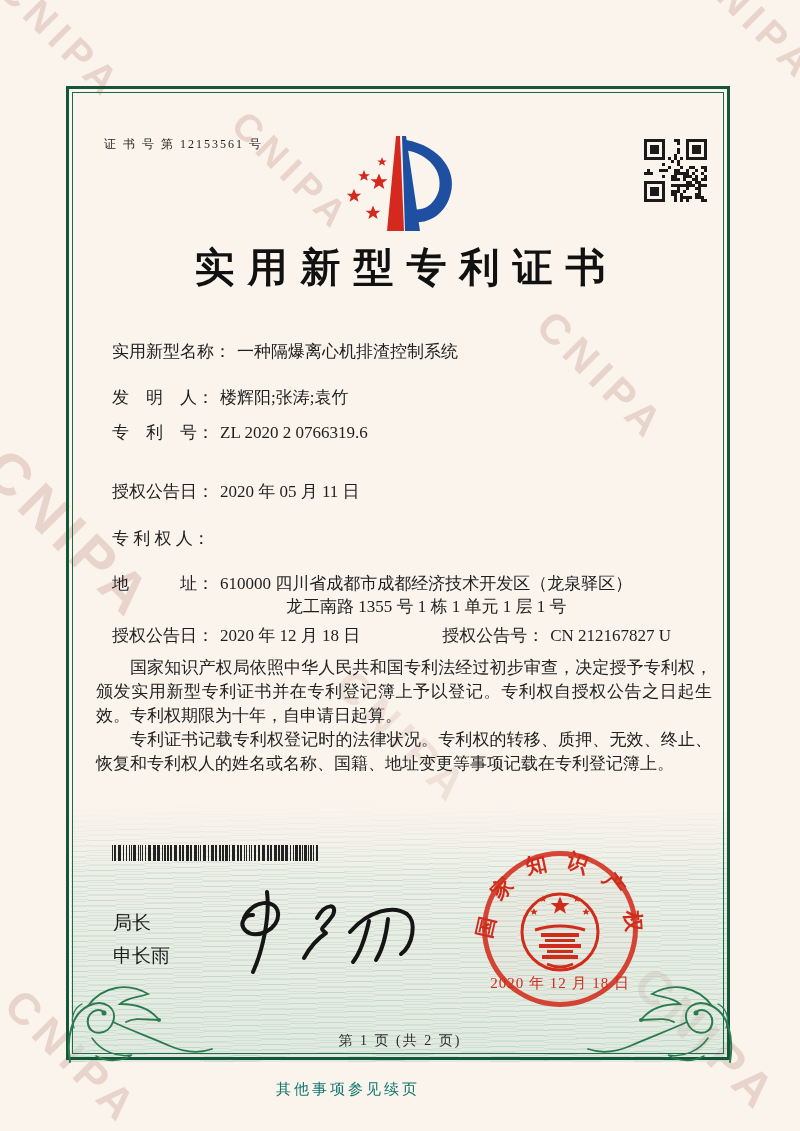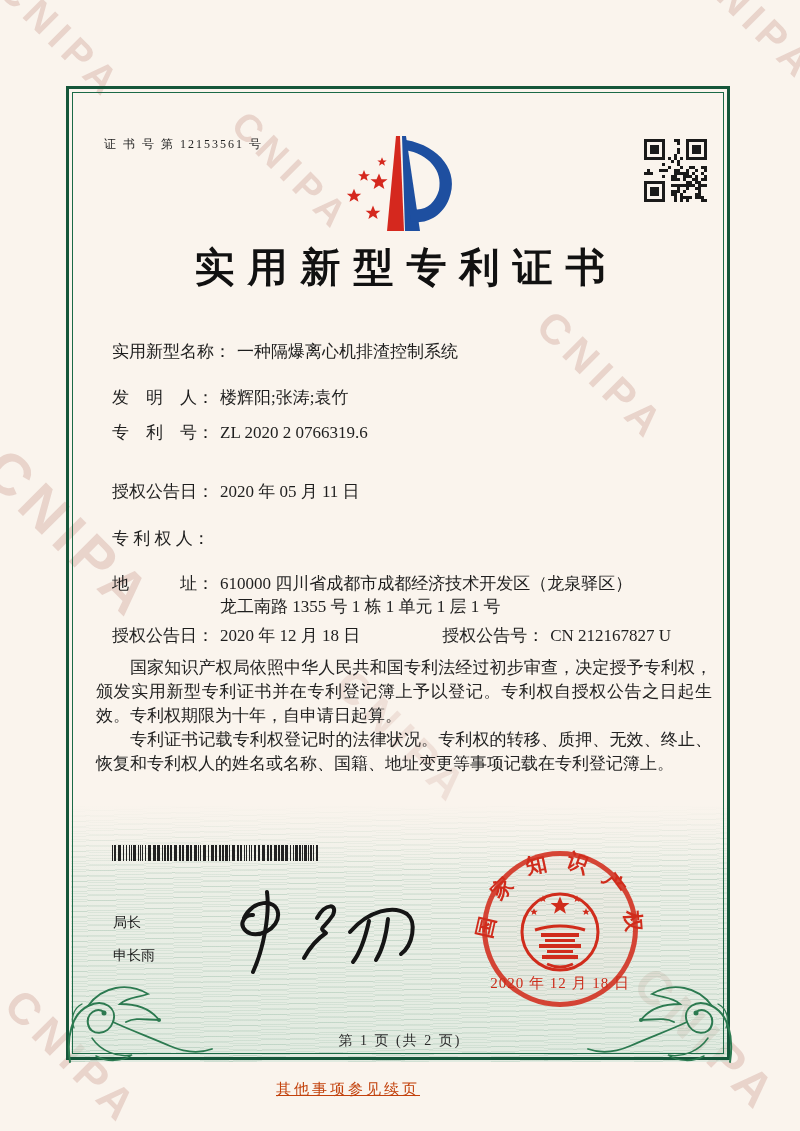--- a/index.html
+++ b/index.html
@@ -33,47 +33,47 @@
   
   .cert-no{position:absolute;left:104px;top:136px;z-index:3;font-size:12px;
       letter-spacing:2px;color:#1f1f1f;}
   .title{position:absolute;left:0;top:240px;width:800px;z-index:3;text-align:center;
       font-size:40px;font-weight:bold;letter-spacing:13px;text-indent:13px;color:#111;}
 
   .field-row{position:absolute;left:112px;z-index:3;display:flex;font-size:17px;
       color:#1e1e1e;line-height:23px;white-space:nowrap;}
   .field-label{flex:none;}
   .field-value{margin-left:6px;}
-  .addr-lines{margin-left:6px;white-space:normal;}
+  .addr-lines{margin-left:6px;white-space:normal;text-align:center;}
   .grant-pair2{margin-left:82px;display:flex;}
 
   .paragraphs{position:absolute;left:96px;top:656px;width:616px;z-index:3;
       font-size:17px;line-height:24px;color:#222;text-align:justify;}
   .paragraphs p{margin:0;text-indent:2em;}
 
   .barcode{position:absolute;left:112px;top:845px;z-index:3;}
 
   .sig-title-block{position:absolute;left:113px;top:906px;z-index:3;
-      font-family:"Liberation Sans","DejaVu Sans",sans-serif;font-size:14px;
+      font-family:"Liberation Sans","DejaVu Sans",sans-serif;font-size:19px;
       color:#1c1c1c;line-height:33px;}
   .signature-svg{position:absolute;left:222px;top:886px;z-index:3;}
 
   
   .seal-ring{position:absolute;left:482px;top:851px;width:156px;height:156px;z-index:3;
       border:5px solid rgba(210,44,28,0.88);border-radius:50%;box-sizing:border-box;
       background:rgba(255,60,40,0.02);}
   .seal-arc{position:absolute;left:474px;top:843px;z-index:3;}
   .seal-emblem{position:absolute;left:519px;top:886px;z-index:3;}
   .seal-date{position:absolute;left:482px;top:974px;width:156px;z-index:4;text-align:center;
       font-size:15px;color:#cd2c1a;letter-spacing:1px;white-space:nowrap;}
 
   .page-info{position:absolute;left:0;top:1032px;width:800px;z-index:3;text-align:center;
       font-size:14px;letter-spacing:2px;color:#2c2c2c;}
   .continuation{position:absolute;left:0;top:1080px;width:696px;z-index:3;text-align:center;
-      font-size:15px;letter-spacing:3px;color:#c2410c;text-decoration:underline;}
+      font-size:15px;letter-spacing:3px;color:#0f766e;}
 
   .logo-svg{position:absolute;left:326px;top:124px;z-index:3;}
   .qr-svg{position:absolute;left:644px;top:139px;z-index:3;}
 </style>
 </head>
 <body>
 
 <div class="page">
 
   <div class="wm" style="left:-18px;top:14px;font-size:40px;">CNIPA</div>

